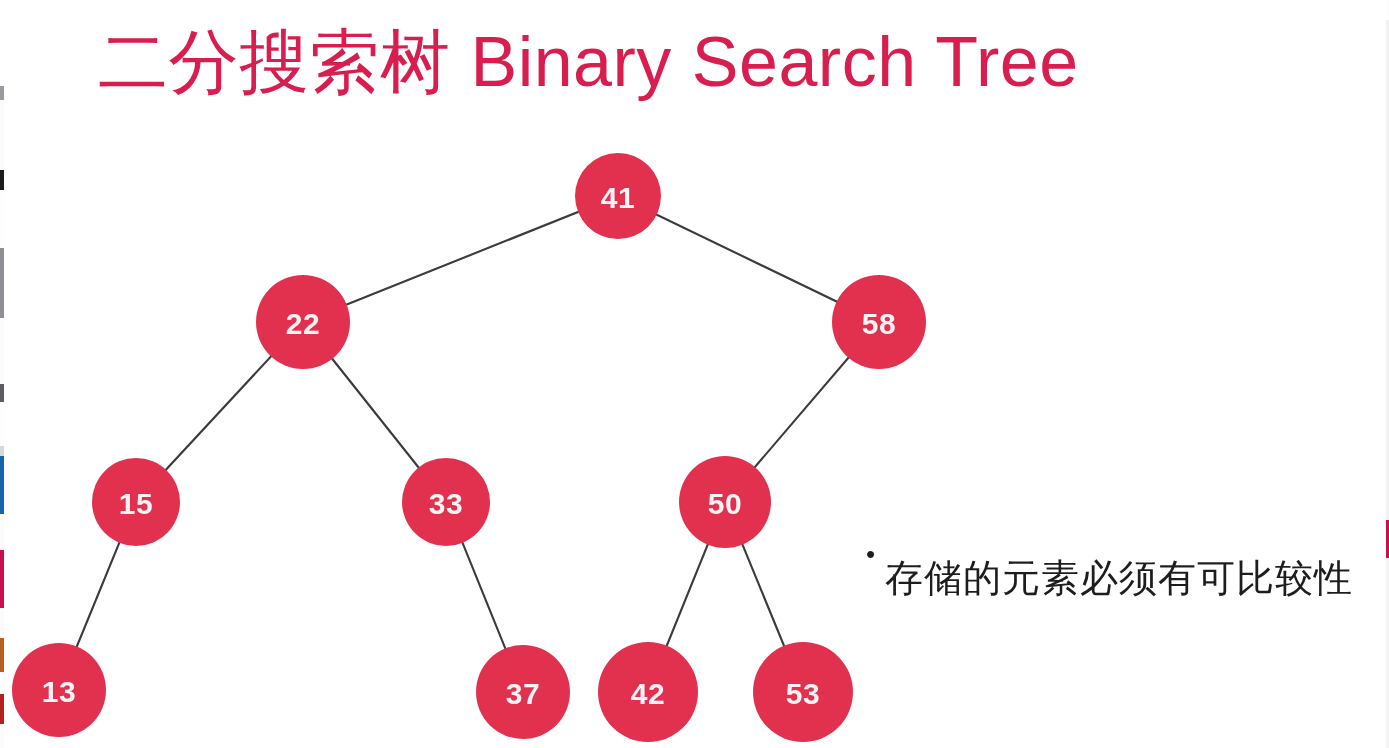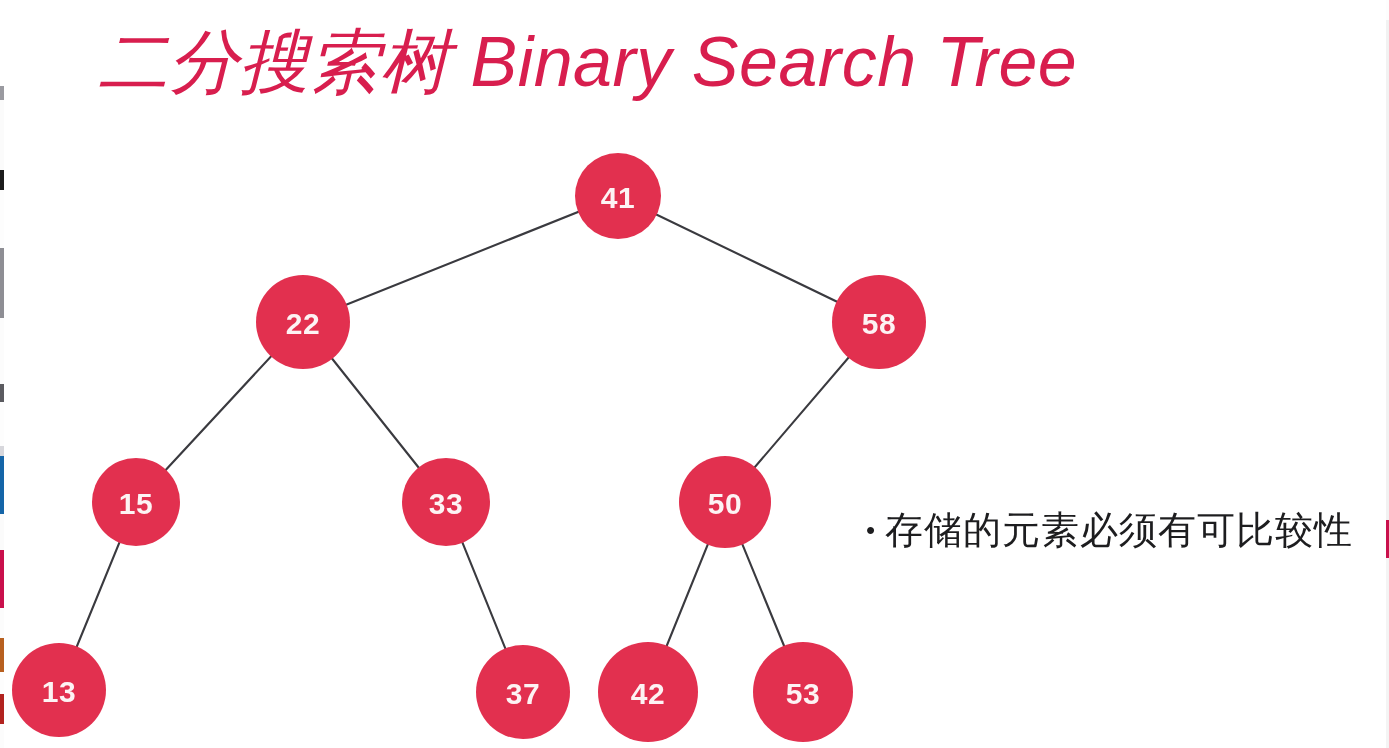--- a/index.html
+++ b/index.html
@@ -57,21 +57,20 @@
     position: absolute;
     left: 98px;
     top: 14px;
     font-size: 70px;
     line-height: 96px;
     font-weight: 400;
     letter-spacing: 0.5px;
     white-space: nowrap;
     color: #d81e4e;
     z-index: 10;
-    font-style: italic;
   }
 
   
   #tree-svg {
     position: absolute;
     left: 0; top: 0;
     width: 1389px;
     height: 748px;
     z-index: 5;
   }
@@ -111,20 +110,21 @@
     font-size: 26px;
     line-height: 1;
     margin-right: 10px;
     color: #1d1d1f;
   }
   #note .note-text {
     font-size: 38px;
     line-height: 50px;
     letter-spacing: 1px;
     color: #1d1d1f;
+    margin-top: 48px;
   }
 </style>
 </head>
 <body>
 
 <div id="slide">
 
   <div id="left-strip">
       <div class="seg" style="top: 0px; height: 86px; background: rgb(255, 255, 255);"></div>
       <div class="seg" style="top: 86px; height: 14px; background: rgb(154, 154, 160);"></div>

